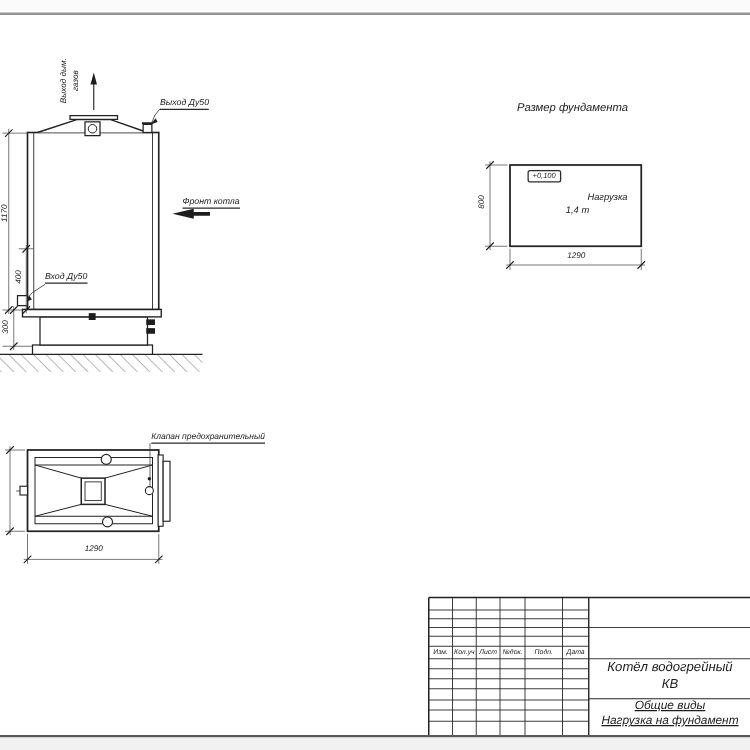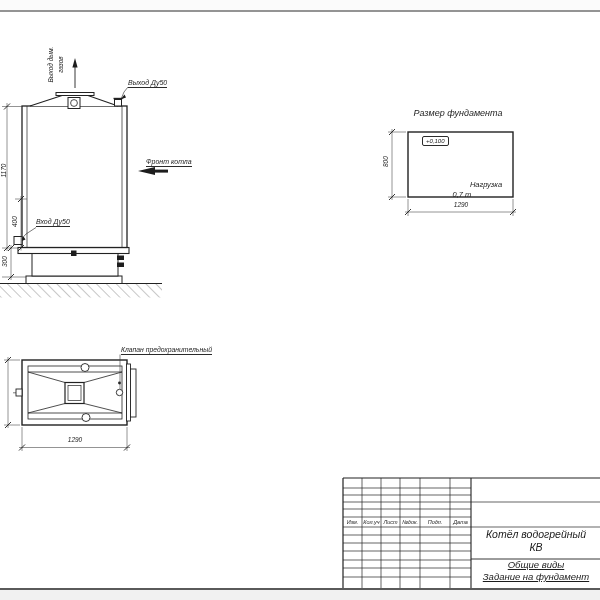--- a/index.html
+++ b/index.html
@@ -8,21 +8,21 @@
   .strip-top{position:absolute;left:0;top:0;width:600px;height:10px;background:#fbfbfb;}
   .edge-top{position:absolute;left:0;top:10px;width:600px;height:2px;background:#949494;}
   .edge-bottom{position:absolute;left:0;top:588px;width:600px;height:2px;background:#5a5a5a;}
   .strip-bottom{position:absolute;left:0;top:590px;width:600px;height:10px;background:#f1f1f1;}
   svg.linework{position:absolute;left:0;top:0;}
   .lbl{position:absolute;font:italic 7px "Liberation Sans",sans-serif;color:#1c1c1c;
        white-space:nowrap;line-height:1.1;}
   .rot{transform:rotate(-90deg);transform-origin:center;text-align:center;font-size:6.5px;}
   .dim{font-size:6.5px;text-align:center;}
   .u{border-bottom:1px solid #2a2a2a;padding-bottom:0.5px;}
-  .ctr{text-align:center;margin-top:27px;}
+  .ctr{text-align:center;}
   .elev{position:absolute;border:0.9px solid #2b2b2b;border-radius:2px;
         font:italic 6px "Liberation Sans",sans-serif;color:#1c1c1c;padding:1px 3px;background:#fff;}
   .stamp{font-size:5.5px;text-align:center;}
   .tb-big{font-size:10.5px;text-align:center;}
   .tb-doc{font-size:9.5px;text-align:center;text-decoration:underline;}
 </style>
 </head>
 <body>
 
 <div class="stage">
@@ -187,30 +187,30 @@
   <div class="lbl rot" style="left:-16px;top:167px;width:40px;">1170</div>
   <div class="lbl rot" style="left:-5px;top:218px;width:40px;">400</div>
   <div class="lbl rot" style="left:-15px;top:258px;width:40px;">300</div>
 
   <div class="lbl u" style="left:121px;top:346px;font-size:6.8px;">Клапан предохранительный</div>
   <div class="lbl dim" style="left:57px;top:436px;width:36px;">1290</div>
 
   <div class="lbl ctr" style="left:403px;top:82px;width:110px;font-size:9px;">Размер фундамента</div>
   <div class="elev" style="left:422px;top:136px;">+0,100</div>
   <div class="lbl ctr" style="left:454px;top:154px;width:64px;font-size:7.5px;">Нагрузка</div>
-  <div class="lbl ctr" style="left:430px;top:164px;width:64px;font-size:7.5px;">0,7 т</div>
+  <div class="lbl ctr" style="left:430px;top:164px;width:64px;font-size:7.5px;">1,4 т</div>
   <div class="lbl rot" style="left:366px;top:158px;width:40px;">800</div>
   <div class="lbl dim" style="left:443px;top:201px;width:36px;">1290</div>
 
   <div class="lbl stamp" style="left:343px;top:518.5px;width:19px;">Изм.</div>
   <div class="lbl stamp" style="left:362px;top:518.5px;width:19px;">Кол.уч</div>
   <div class="lbl stamp" style="left:381px;top:518.5px;width:19px;">Лист</div>
   <div class="lbl stamp" style="left:400px;top:518.5px;width:20px;">№док.</div>
   <div class="lbl stamp" style="left:420px;top:518.5px;width:30px;">Подп.</div>
   <div class="lbl stamp" style="left:450px;top:518.5px;width:21px;">Дата</div>
   <div class="lbl tb-big" style="left:472px;top:529px;width:128px;">Котёл водогрейный</div>
   <div class="lbl tb-big" style="left:472px;top:542px;width:128px;">КВ</div>
   <div class="lbl tb-doc" style="left:472px;top:560px;width:128px;">Общие виды</div>
-  <div class="lbl tb-doc" style="left:472px;top:572px;width:128px;">Задание на фундамент</div>
+  <div class="lbl tb-doc" style="left:472px;top:572px;width:128px;">Нагрузка на фундамент</div>
 
   <div class="edge-bottom"></div>
   <div class="strip-bottom"></div>
 </div>
 
 </body></html>

